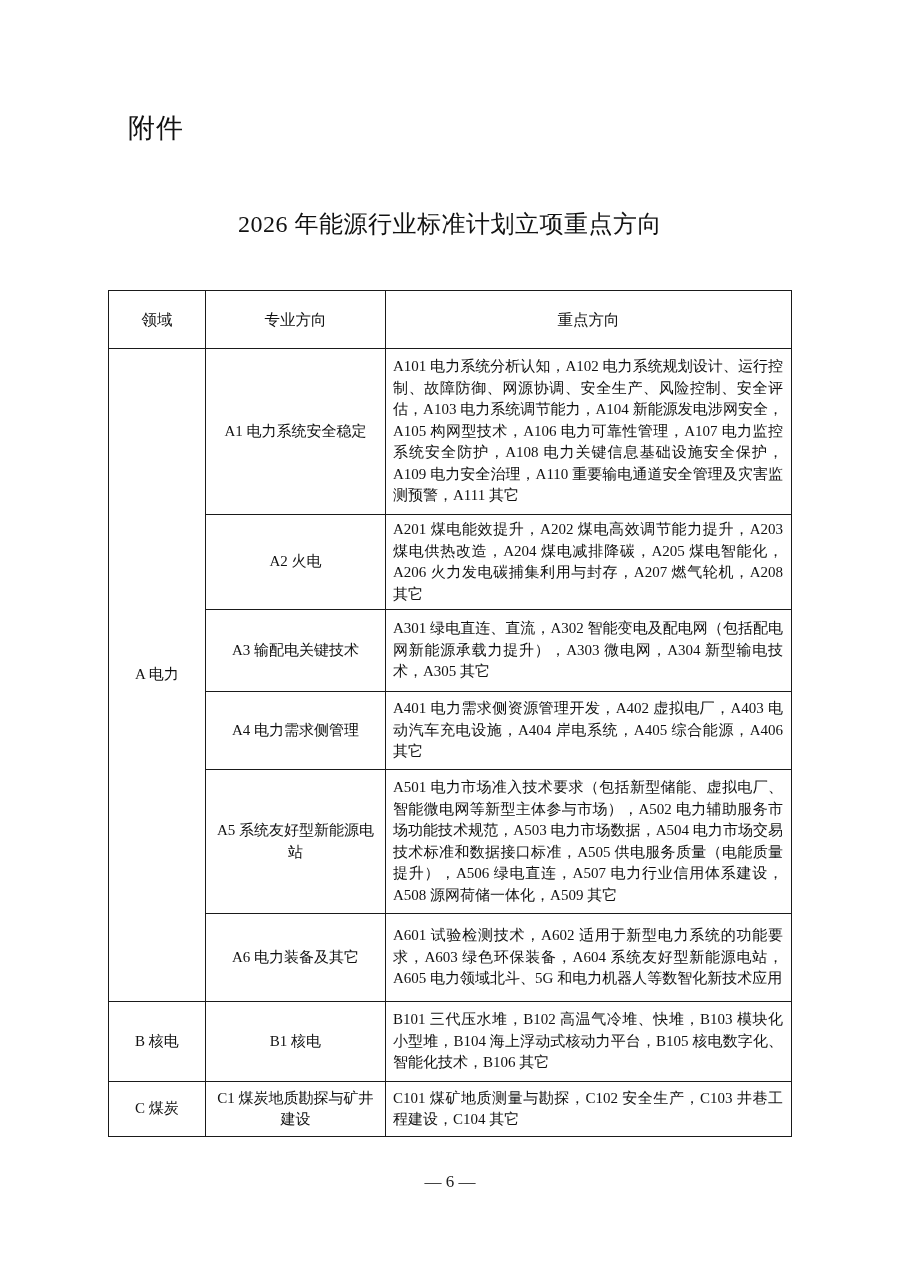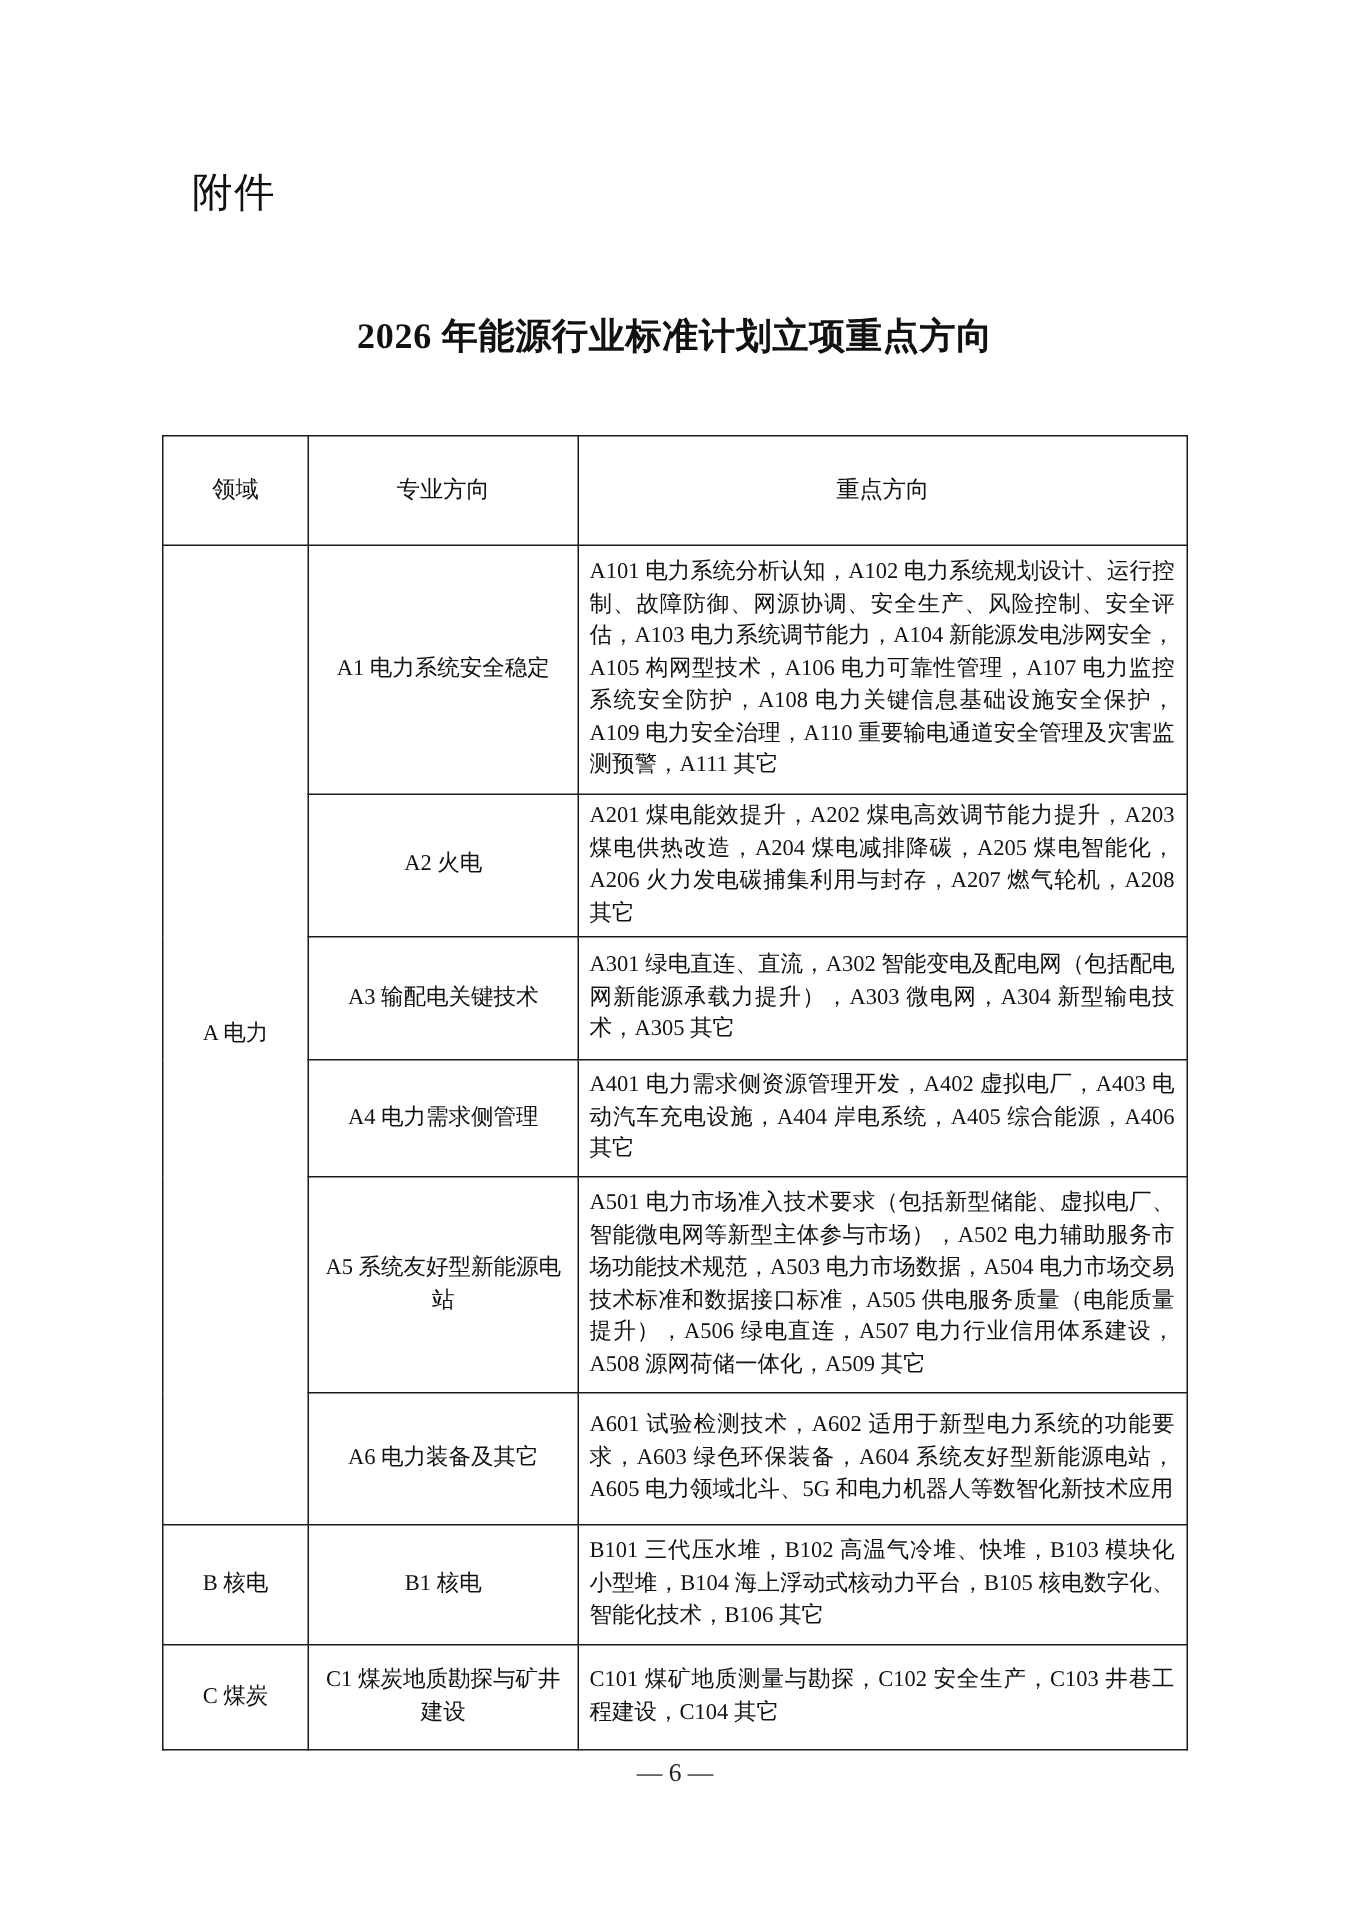--- a/index.html
+++ b/index.html
@@ -21,21 +21,21 @@
     font-size: 27px;
     letter-spacing: 1px;
   }
   .title {
     position: absolute;
     top: 208px;
     left: 0;
     width: 100%;
     text-align: center;
     font-size: 24px;
-    font-weight: bold;
+    font-weight: normal;
     margin: 0;
     letter-spacing: 0.5px;
   }
   table.plan-table {
     position: absolute;
     left: 108px;
     top: 290px;
     width: 683px;
     border-collapse: collapse;
     table-layout: fixed;
@@ -83,21 +83,21 @@
 
 <h1 class="title">2026 年能源行业标准计划立项重点方向</h1>
 
 <table class="plan-table">
   <colgroup>
       <col class="c1">
       <col class="c2">
       <col class="c3">
     </colgroup>
   <tbody>
-    <tr style="height:73px">
+    <tr style="height:58px">
       <th>领域</th>
       <th>专业方向</th>
       <th>重点方向</th>
     </tr>
 
     <tr style="height:166px">
       <td class="field" rowspan="6">A 电力</td>
       <td class="dir">A1 电力系统安全稳定</td>
       <td class="focus">A101 电力系统分析认知，A102 电力系统规划设计、运行控制、故障防御、网源协调、安全生产、风险控制、安全评估，A103 电力系统调节能力，A104 新能源发电涉网安全，A105 构网型技术，A106 电力可靠性管理，A107 电力监控系统安全防护，A108 电力关键信息基础设施安全保护，A109 电力安全治理，A110 重要输电通道安全管理及灾害监测预警，A111 其它</td>
     </tr>
@@ -126,21 +126,21 @@
       <td class="dir">A6 电力装备及其它</td>
       <td class="focus">A601 试验检测技术，A602 适用于新型电力系统的功能要求，A603 绿色环保装备，A604 系统友好型新能源电站，A605 电力领域北斗、5G 和电力机器人等数智化新技术应用</td>
     </tr>
 
     <tr style="height:80px">
       <td class="field">B 核电</td>
       <td class="dir">B1 核电</td>
       <td class="focus">B101 三代压水堆，B102 高温气冷堆、快堆，B103 模块化小型堆，B104 海上浮动式核动力平台，B105 核电数字化、智能化技术，B106 其它</td>
     </tr>
 
-    <tr style="height:70px">
+    <tr style="height:55px">
       <td class="field">C 煤炭</td>
       <td class="dir">C1 煤炭地质勘探与矿井建设</td>
       <td class="focus">C101 煤矿地质测量与勘探，C102 安全生产，C103 井巷工程建设，C104 其它</td>
     </tr>
   </tbody>
 </table>
 
 <div class="footer">— 6 —</div>
 
 </body></html>

